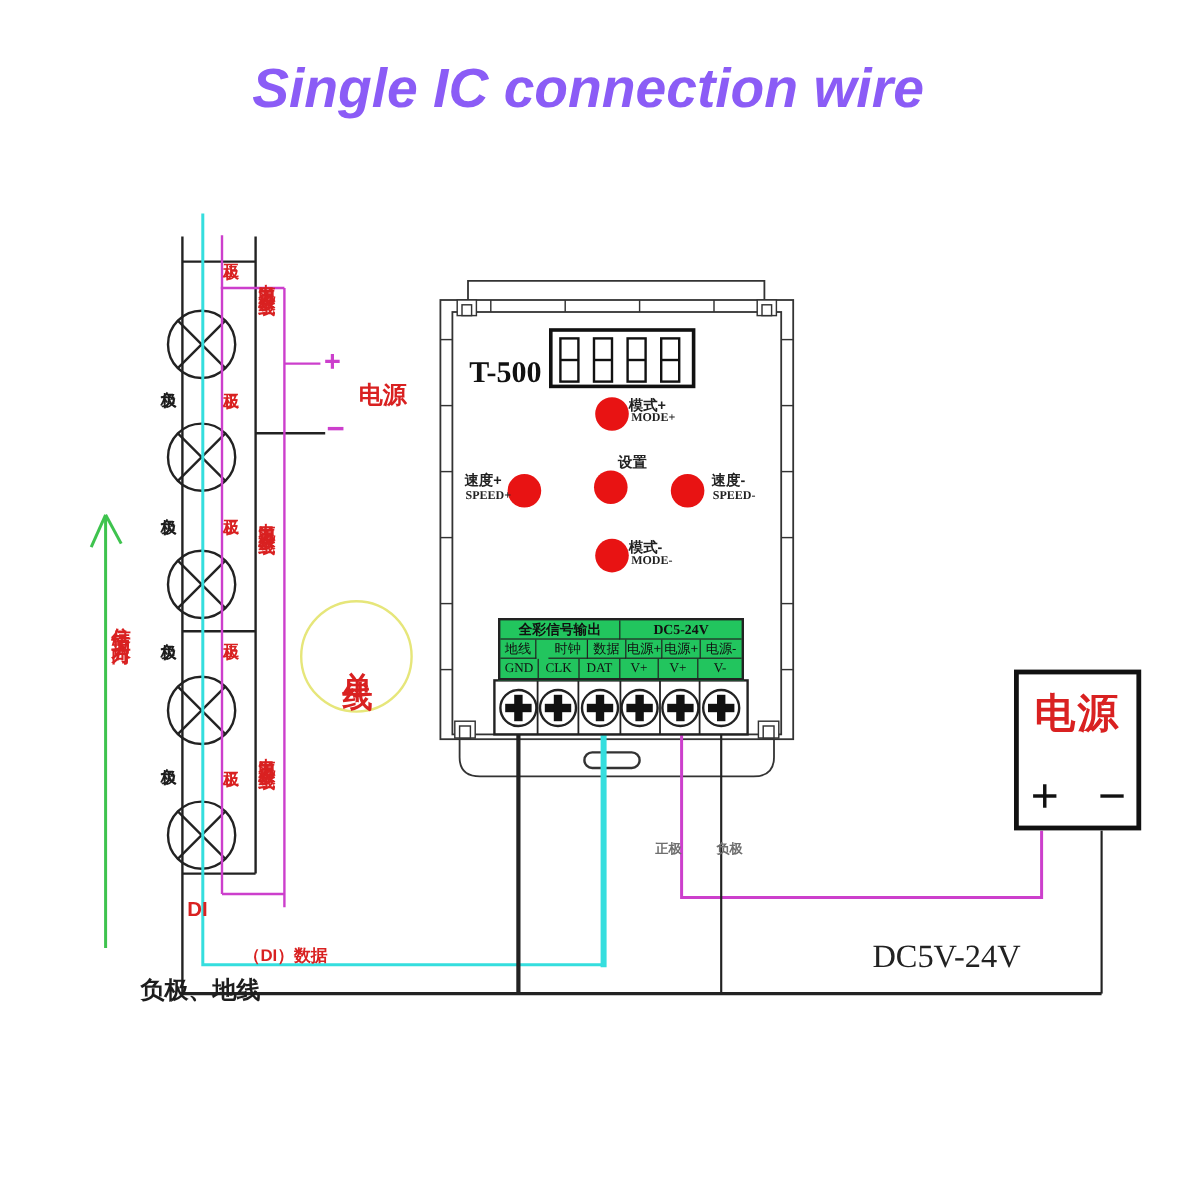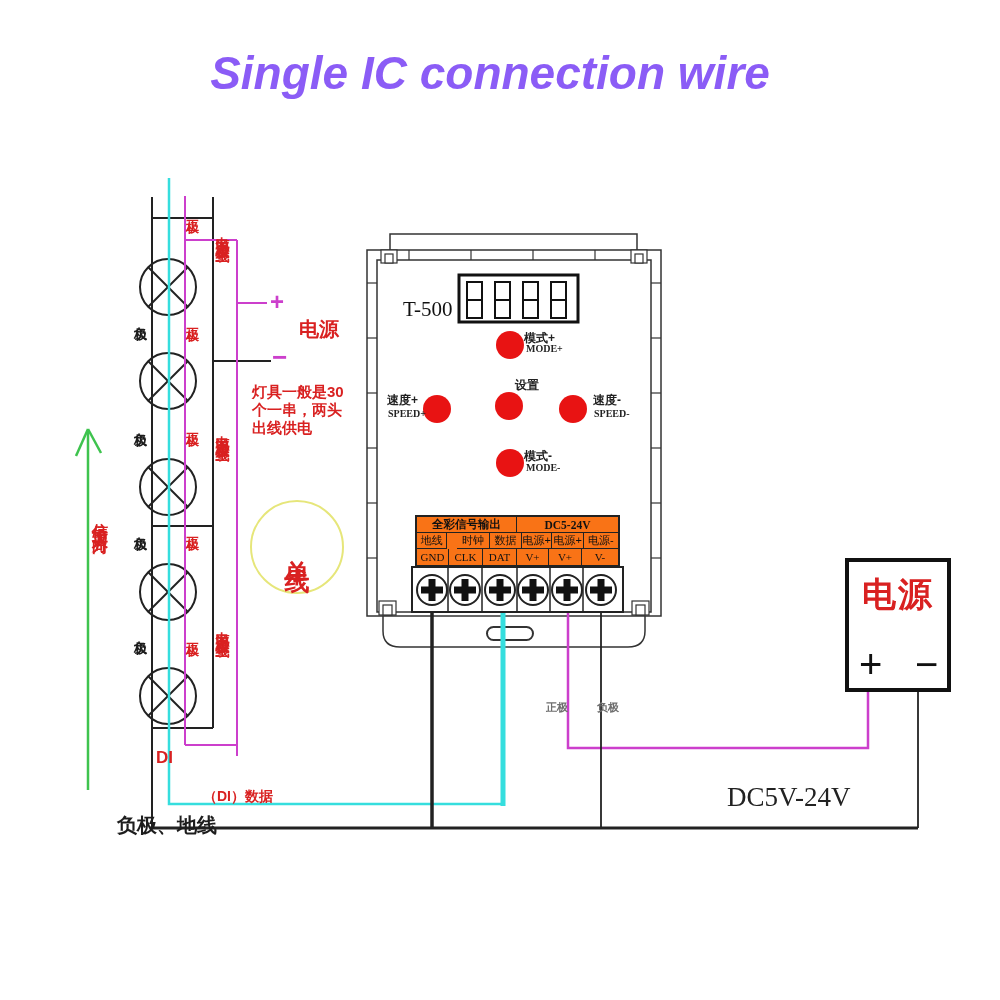--- a/index.html
+++ b/index.html
@@ -22,28 +22,28 @@
   .lamp-note{left:252px;top:383px;font-size:15px;font-weight:700;line-height:18px;}
   .plus-sym{left:270px;top:288px;font-size:24px;font-weight:700;}
   .minus-sym{left:272px;top:342px;font-size:26px;font-weight:700;}
   .single-circle{left:250px;top:500px;width:90px;height:90px;border:2.5px solid #e6e67a;
                  border-radius:50%;display:flex;align-items:center;justify-content:center;}
   .single-circle .vtext{font-size:25px;font-weight:700;letter-spacing:8px;}
   .di-label{left:156px;top:748px;font-size:17px;font-weight:700;}
   .di-data-label{left:203px;top:788px;font-size:14px;font-weight:700;}
   .gnd-neg-label{left:117px;top:812px;font-size:20px;font-weight:700;}
   .cad{font-family:"Liberation Serif",serif;}
-  .t500{left:391px;top:297px;font-size:21px;font-weight:400;color:#111;margin-left:12px;}
+  .t500{left:391px;top:297px;font-size:25px;font-weight:700;color:#111;}
   .btn-cn{font-size:12px;font-weight:700;color:#222;}
   .btn-en{font-size:10px;font-weight:700;color:#222;text-align:right;}
   .dc-volt{left:727px;top:782px;font-size:27px;color:#222;}
   .wire-lbl{font-size:11px;font-weight:700;}
   
   .tt{left:415px;top:515px;width:205px;height:52px;border:2px solid #222;box-sizing:border-box;
-      background:#f97316;}
+      background:#22c55e;}
   .tt-row{display:flex;height:16px;}
   .tt-cell{box-sizing:border-box;border-right:1px solid #222;border-bottom:1px solid #222;
            display:flex;align-items:center;justify-content:center;font-size:11px;color:#111;
            white-space:nowrap;overflow:visible;}
   .tt-cell.last{border-right:none;}
   .tt-cell.bottom{border-bottom:none;}
   .tt-head{font-weight:700;font-size:11.5px;}
   
   .psu{left:845px;top:558px;width:106px;height:134px;border:4px solid #111;box-sizing:border-box;
        background:#fff;}
@@ -247,25 +247,20 @@
   <div class="abs vtext mainline-label red" style="top:425px;">电源正负极主线</div>
   <div class="abs vtext mainline-label red" style="top:621px;">电源正负极主线</div>
 
   <div class="abs vtext signal-label red">信号输入方向</div>
 
   <div class="abs plus-sym mag">+</div>
   <div class="abs minus-sym mag">−</div>
 
   <div class="abs power-note red">电源</div>
 
-  <div class="abs lamp-note red">
-    <div>灯具一般是30</div>
-    <div>个一串，两头</div>
-    <div>出线供电</div>
-  </div>
 
   <div class="abs single-circle">
     <span class="vtext red">单线</span>
   </div>
 
   <div class="abs di-label red">DI</div>
   <div class="abs di-data-label red">（DI）数据</div>
   <div class="abs gnd-neg-label blk">负极、地线</div>
 
   <div class="abs t500 cad">T-500</div>

